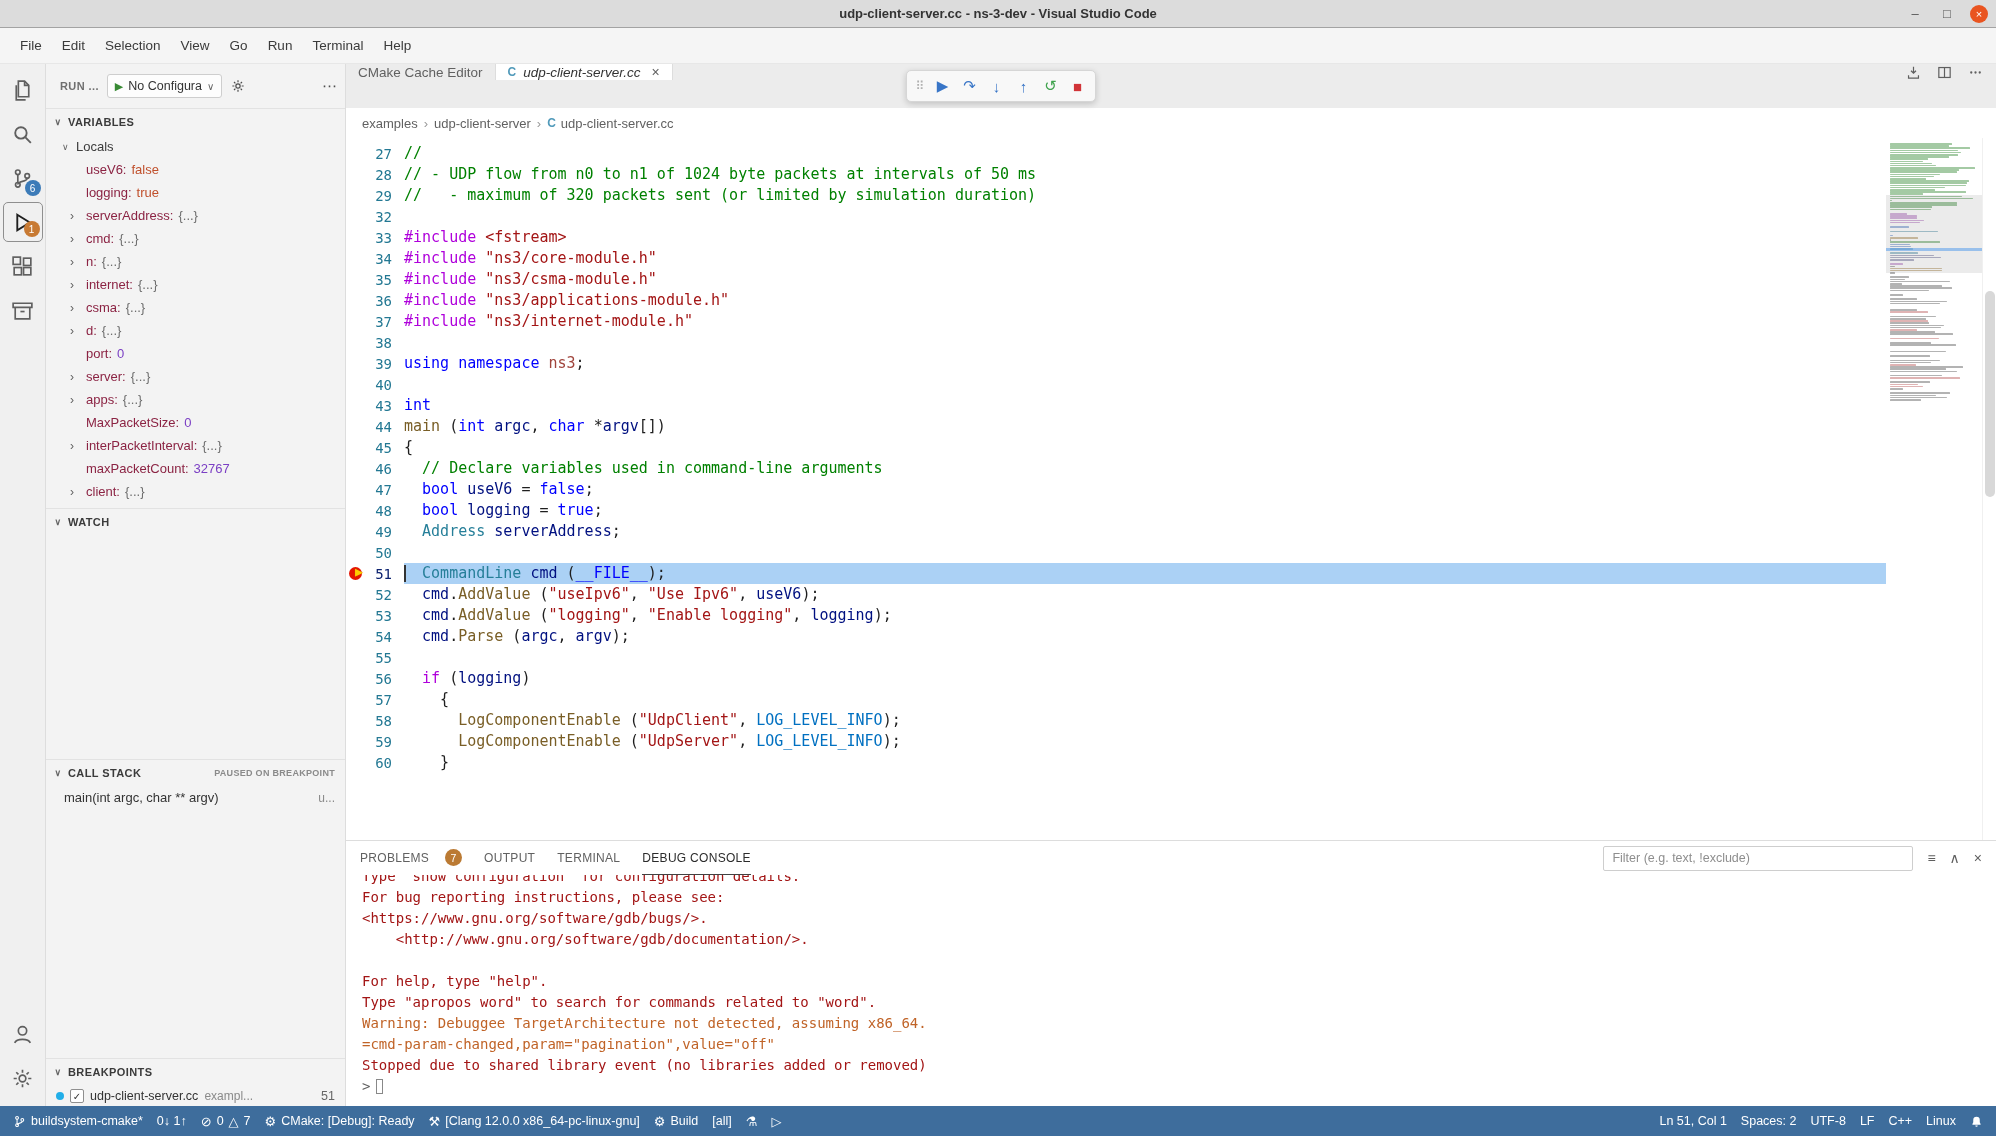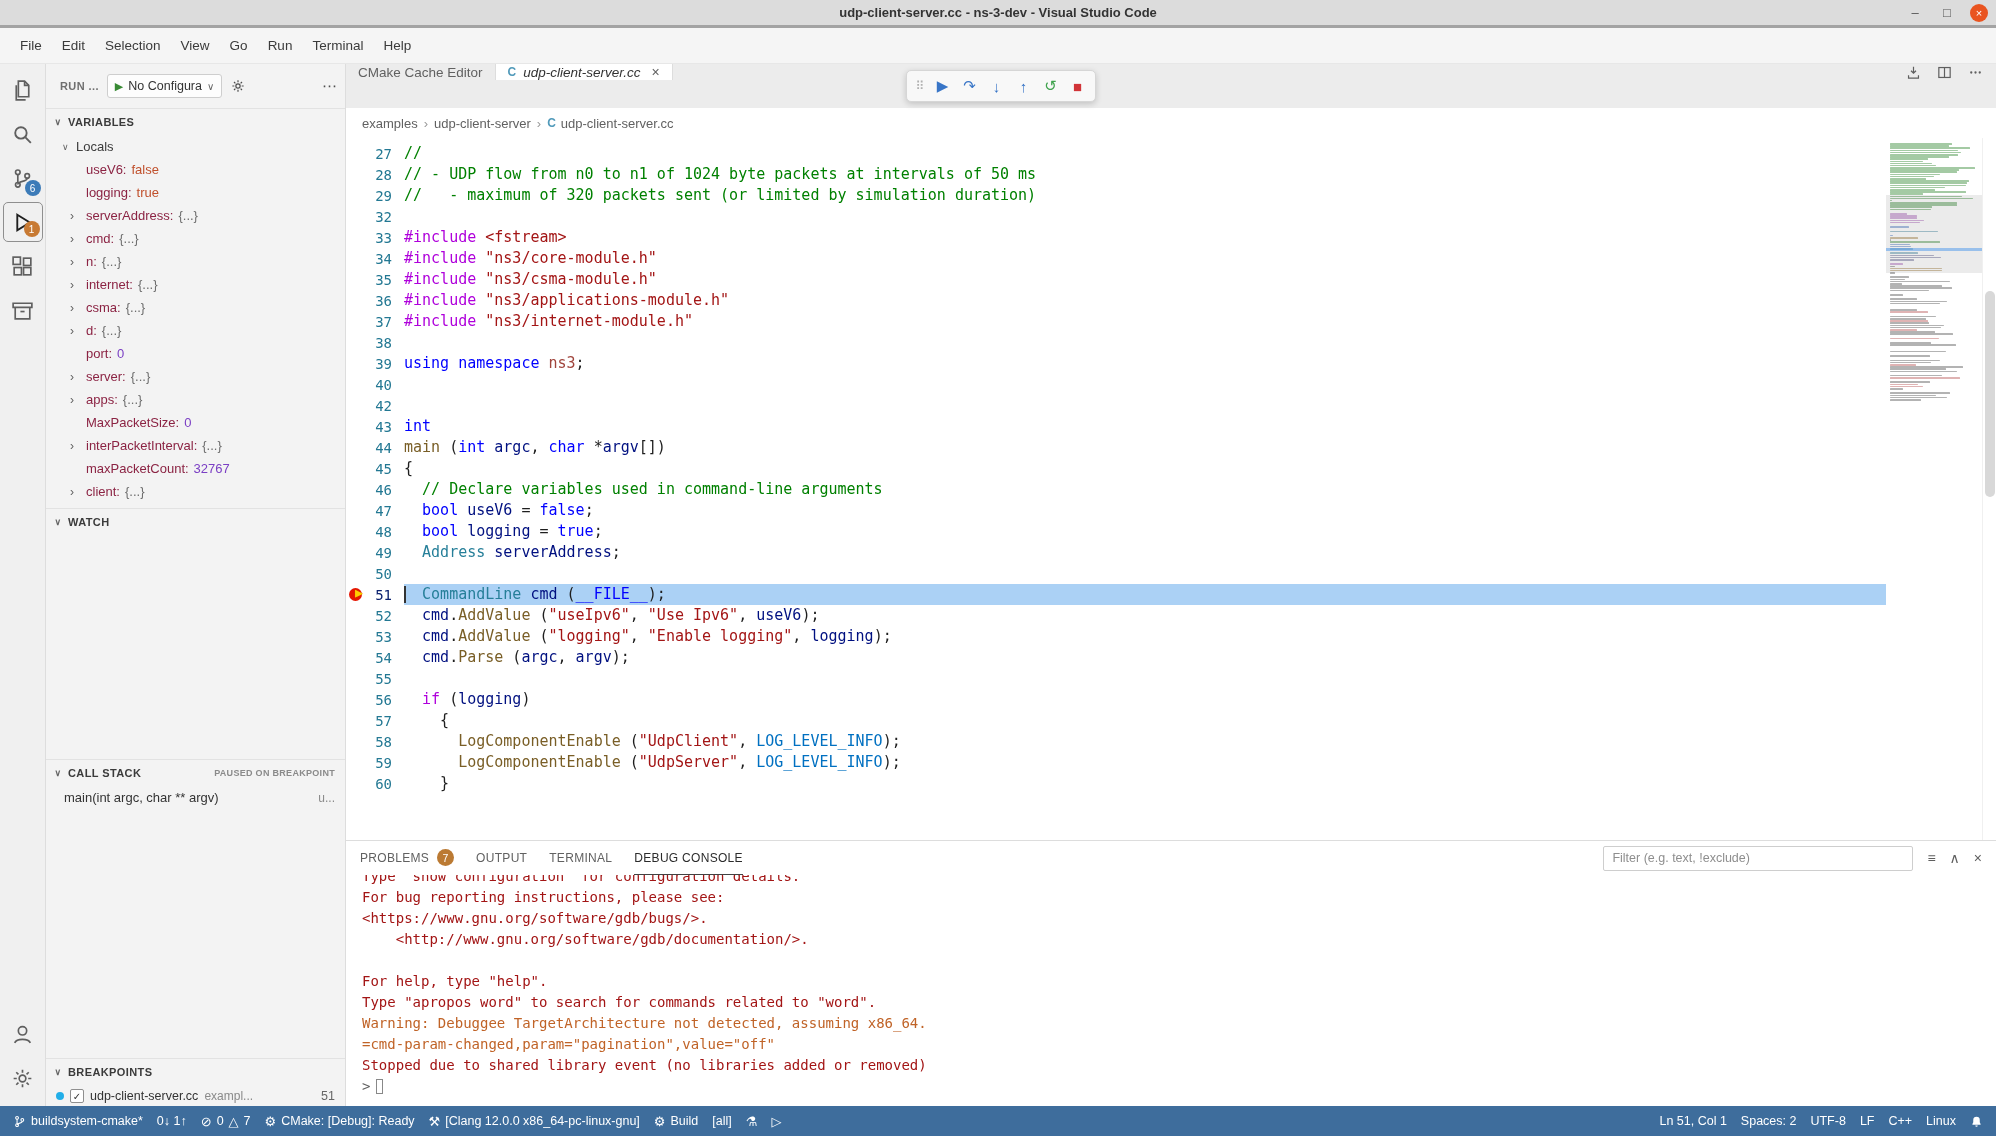--- a/index.html
+++ b/index.html
@@ -1,20 +1,20 @@
 <!DOCTYPE html>
 <html><head>
 <meta charset="utf-8">
 <style>
   *{box-sizing:border-box;margin:0;padding:0}
   html,body{width:1996px;height:1136px;overflow:hidden;font-family:"Liberation Sans",sans-serif;background:#fff;color:#333}
   .app{width:1996px;height:1136px;display:flex;flex-direction:column}
 
   
-  .titlebar{height:28px;background:#dcdcdc;border-bottom:3px solid #a3a3a3;display:flex;align-items:center;justify-content:center;position:relative;flex:none}
+  .titlebar{height:28px;background:#dcdcdc;border-bottom:1px solid #a3a3a3;display:flex;align-items:center;justify-content:center;position:relative;flex:none}
   .titlebar .title{font-size:13px;font-weight:bold;color:#333}
   .win-controls{position:absolute;right:8px;top:0;height:100%;display:flex;align-items:center;gap:14px}
   .win-btn{font-size:13px;color:#555;width:18px;height:18px;display:flex;align-items:center;justify-content:center;cursor:default}
   .win-btn.close{background:#e95420;color:#fff;border-radius:50%;font-size:11px}
 
   
   .menubar{height:36px;background:#f5f5f5;display:flex;align-items:center;padding-left:10px;flex:none;border-bottom:1px solid #e7e7e7}
   .menu-item{padding:5px 10px;font-size:13.5px;color:#3b3b3b;border-radius:4px}
 
   
@@ -109,21 +109,21 @@
   .mm-row{height:1.6px;margin-bottom:0.6px;display:flex}
   .mm-row span{height:100%;display:block;opacity:.75;border-radius:.5px}
   .mm-slider{position:absolute;left:0;top:57px;width:100%;height:78px;background:rgba(90,90,90,.12)}
   .mm-curline{position:absolute;left:0;top:110px;width:100%;height:3px;background:rgba(86,156,235,.55)}
   .scrollbar{width:14px;flex:none;position:relative;border-left:1px solid #f0f0f0}
   .sb-slider{position:absolute;left:2px;top:153px;width:10px;height:206px;background:rgba(100,100,100,.25);border-radius:5px}
 
   
   .panel{height:266px;border-top:1px solid #ddd;display:flex;flex-direction:column;flex:none;background:#fff}
   .panel-tabbar{height:34px;display:flex;align-items:center;padding:0 14px;flex:none}
-  .panel-tab{height:100%;display:flex;align-items:center;margin-right:22px;font-size:12px;letter-spacing:.3px;color:#616161;border-bottom:1.5px solid transparent;gap:8px}
+  .panel-tab{height:100%;display:flex;align-items:center;margin-right:22px;font-size:12px;letter-spacing:.3px;color:#616161;border-bottom:1.5px solid transparent;gap:16px}
   .panel-tab.active{color:#2b2b2b;border-bottom-color:#424242}
   .pt-badge{min-width:17px;height:17px;border-radius:9px;background:#bb7a33;color:#fff;font-size:10.5px;display:flex;align-items:center;justify-content:center;padding:0 4px}
   .panel-actions{margin-left:auto;display:flex;align-items:center;gap:14px;color:#5f5f5f}
   .panel-filter{width:310px;height:25px;border:1px solid #cecece;border-radius:2px;background:#fff;font-size:12.5px;padding:0 8px;color:#333;font-family:"Liberation Sans",sans-serif}
   .panel-filter::placeholder{color:#8e8e8e}
   .panel-action{font-size:14px}
   .console{flex:1;overflow:hidden;font-family:"DejaVu Sans Mono",monospace;font-size:14px;padding-left:16px}
   .console-line{height:21px;line-height:21px;white-space:pre;color:#a31515}
   .console-line.warn{color:#c06327}
   .console-line.clipped{margin-top:-9px}
@@ -491,26 +491,20 @@
               <span class="code-text"><span class="tok-k">using</span><span class="tok-d"> </span><span class="tok-k">namespace</span><span class="tok-d"> </span><span class="tok-ns">ns3</span><span class="tok-d">;</span></span>
             </div>
             <div class="code-line">
               <span class="bp-margin"></span>
               <span class="lnum">40</span>
               <span class="code-gap"></span>
               <span class="code-text"></span>
             </div>
             <div class="code-line">
               <span class="bp-margin"></span>
-              <span class="lnum">42</span>
-              <span class="code-gap"></span>
-              <span class="code-text"></span>
-            </div>
-            <div class="code-line">
-              <span class="bp-margin"></span>
               <span class="lnum">43</span>
               <span class="code-gap"></span>
               <span class="code-text"><span class="tok-k">int</span></span>
             </div>
             <div class="code-line">
               <span class="bp-margin"></span>
               <span class="lnum">44</span>
               <span class="code-gap"></span>
               <span class="code-text"><span class="tok-f">main</span><span class="tok-d"> (</span><span class="tok-k">int</span><span class="tok-d"> </span><span class="tok-v">argc</span><span class="tok-d">, </span><span class="tok-k">char</span><span class="tok-d"> *</span><span class="tok-v">argv</span><span class="tok-d">[])</span></span>
             </div>

